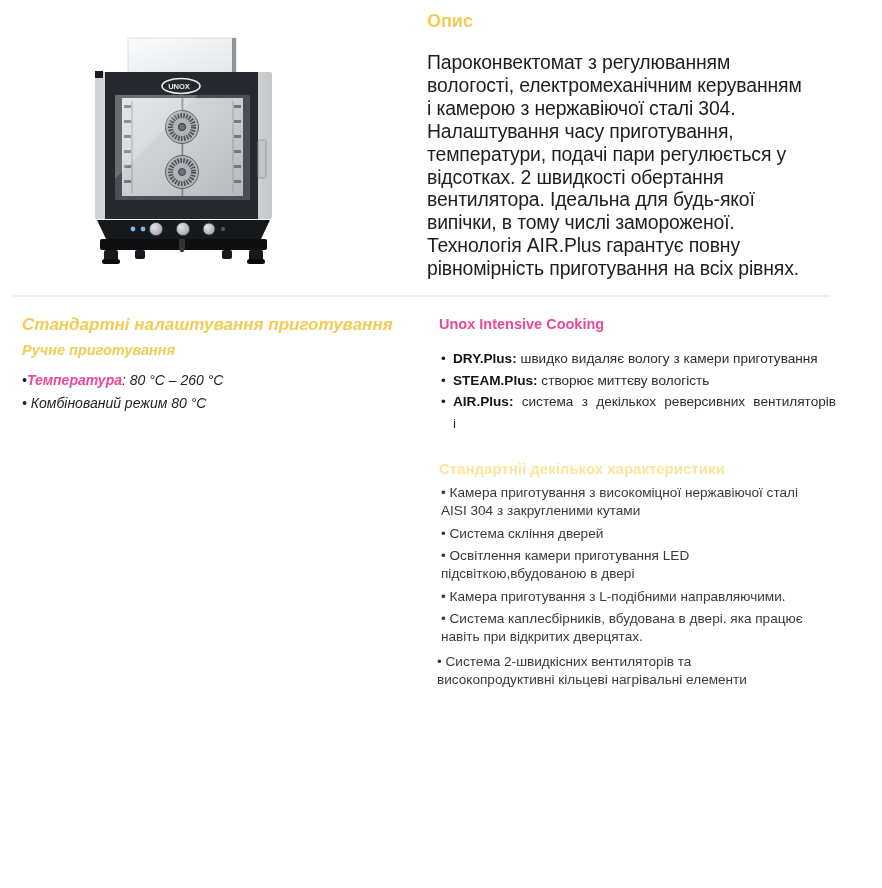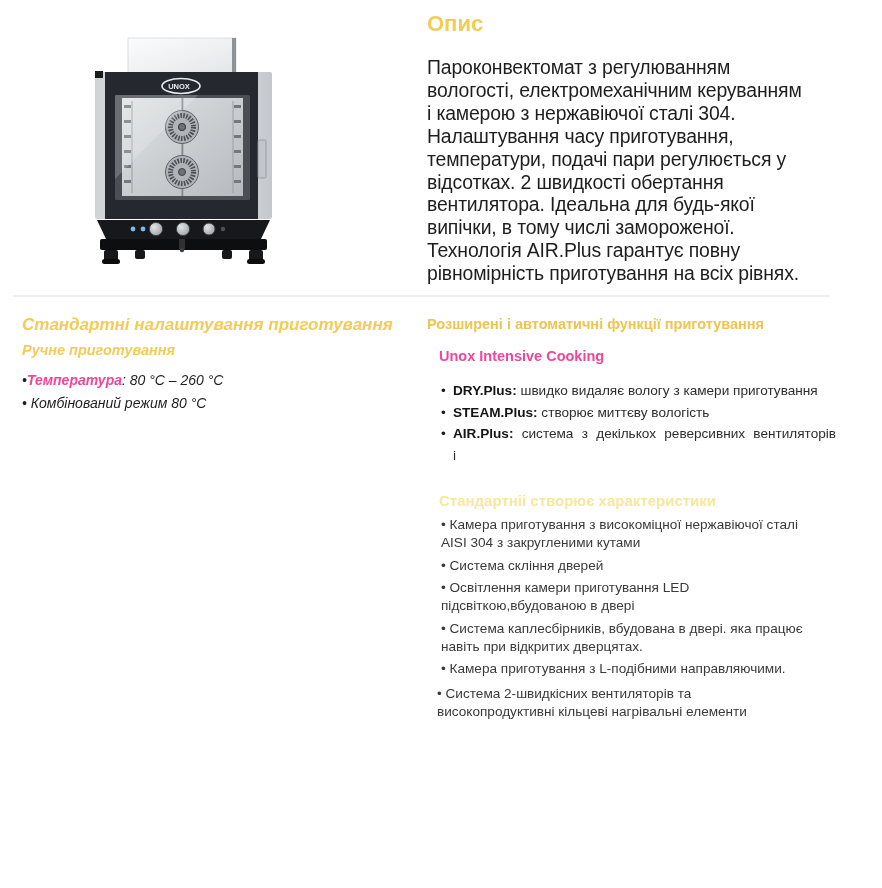--- a/index.html
+++ b/index.html
@@ -8,21 +8,21 @@
     width: 882px; height: 888px;
     font-family: "Liberation Sans", sans-serif;
     position: relative;
     overflow: hidden;
   }
   .page { position:absolute; inset:0; background:#fff; }
 
   
   .oven-figure { position:absolute; left:95px; top:37px; width:149px; height:228px; }
   .desc-block { position:absolute; left:427px; top:11px; width:412px; }
-  .desc-title { font-size:22px; font-weight:700; color:#F2CC55; margin:0 0 19px 0; }
+  .desc-title { font-size:18px; font-weight:700; color:#F2CC55; margin:0 0 19px 0; }
   .desc-body {
     font-size:19.4px; line-height:22.9px; color:#1e1e1e;
     white-space:pre-line; letter-spacing:-0.15px;
   }
 
   
   .divider { position:absolute; top:295px; left:13px; width:817px; height:0;
              border:none; border-top:2px solid #efefef; }
 
   
@@ -167,40 +167,39 @@
   <hr class="divider">
 
   <section class="std-block">
     <h2 class="std-title">Стандартні налаштування приготування</h2>
     <h3 class="std-subtitle">Ручне приготування</h3>
     <p class="std-item pre"><span>•</span><b>Температура</b><span>: 80 °C – 260 °C</span></p>
     <p class="std-item pre"><span>• </span><b></b><span>Комбінований режим 80 °C</span></p>
   </section>
 
   <section class="adv-block">
-    <h3 class="adv-title">Розширені і автоматичні функції приготування</h3>
     <h4 class="adv-subtitle">Unox Intensive Cooking</h4>
 
     <ul class="feature-list">
       <li><span class="blt">•</span><span class="pre"><b>DRY.Plus:</b><span> швидко видаляє вологу з камери приготування</span></span></li>
       <li><span class="blt">•</span><span class="pre"><b>STEAM.Plus:</b><span> створює миттєву вологість</span></span></li>
       <li>
           <span class="blt">•</span>
           <span class="air-l1 pre"><b>AIR.Plus:</b><span> система з декількох реверсивних вентиляторів і</span></span>
         </li>
     </ul>
 
-    <h4 class="tech-title">Стандартніі створює характеристики</h4>
+    <h4 class="tech-title">Стандартніі декількох характеристики</h4>
     <div class="tech">
       <p class="tech-item">• Камера приготування з високоміцної нержавіючої сталі
 AISI 304 з закругленими кутами</p>
       <p class="tech-item">• Система скління дверей</p>
       <p class="tech-item">• Освітлення камери приготування LED
 підсвіткою,вбудованою в двері</p>
+      <p class="tech-item">• Камера приготування з L-подібними направляючими.</p>
       <p class="tech-item">• Система каплесбірників, вбудована в двері. яка працює
 навіть при відкритих дверцятах.</p>
-      <p class="tech-item">• Камера приготування з L-подібними направляючими.</p>
       <p class="tech-item last">• Система 2-швидкісних вентиляторів та
 високопродуктивні кільцеві нагрівальні елементи</p>
     </div>
   </section>
 
 </div>
 
 </body></html>

